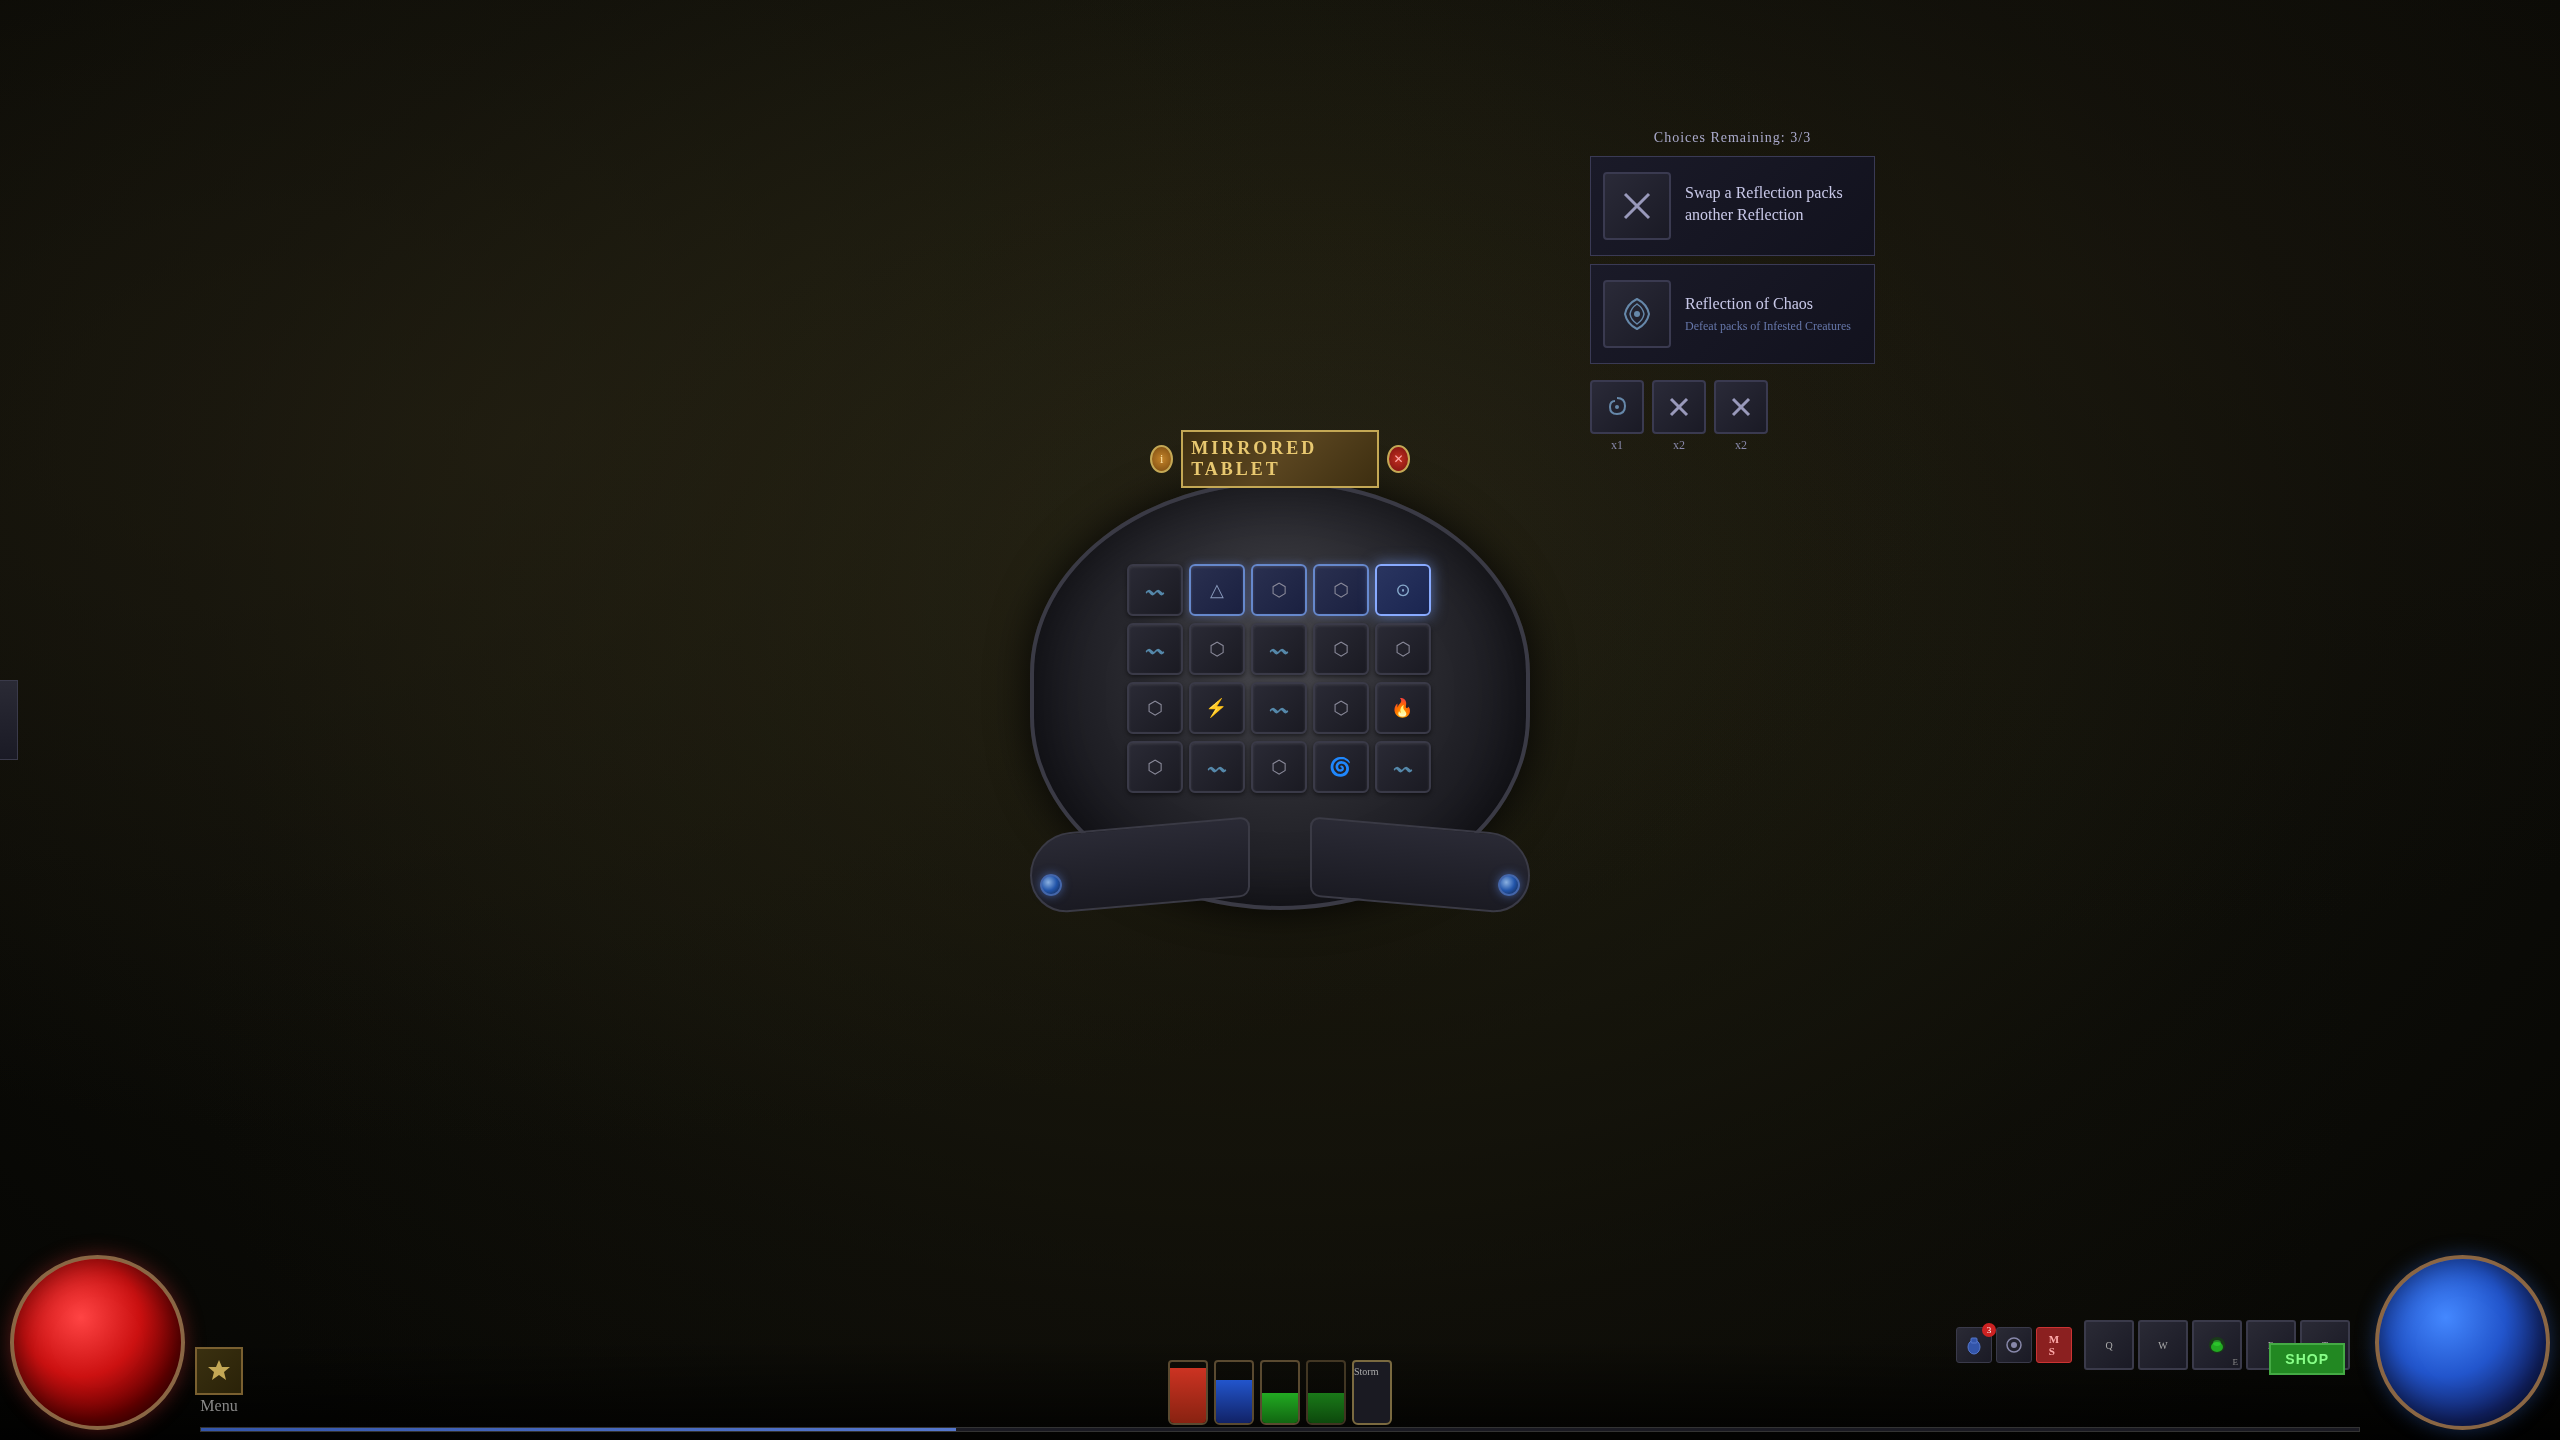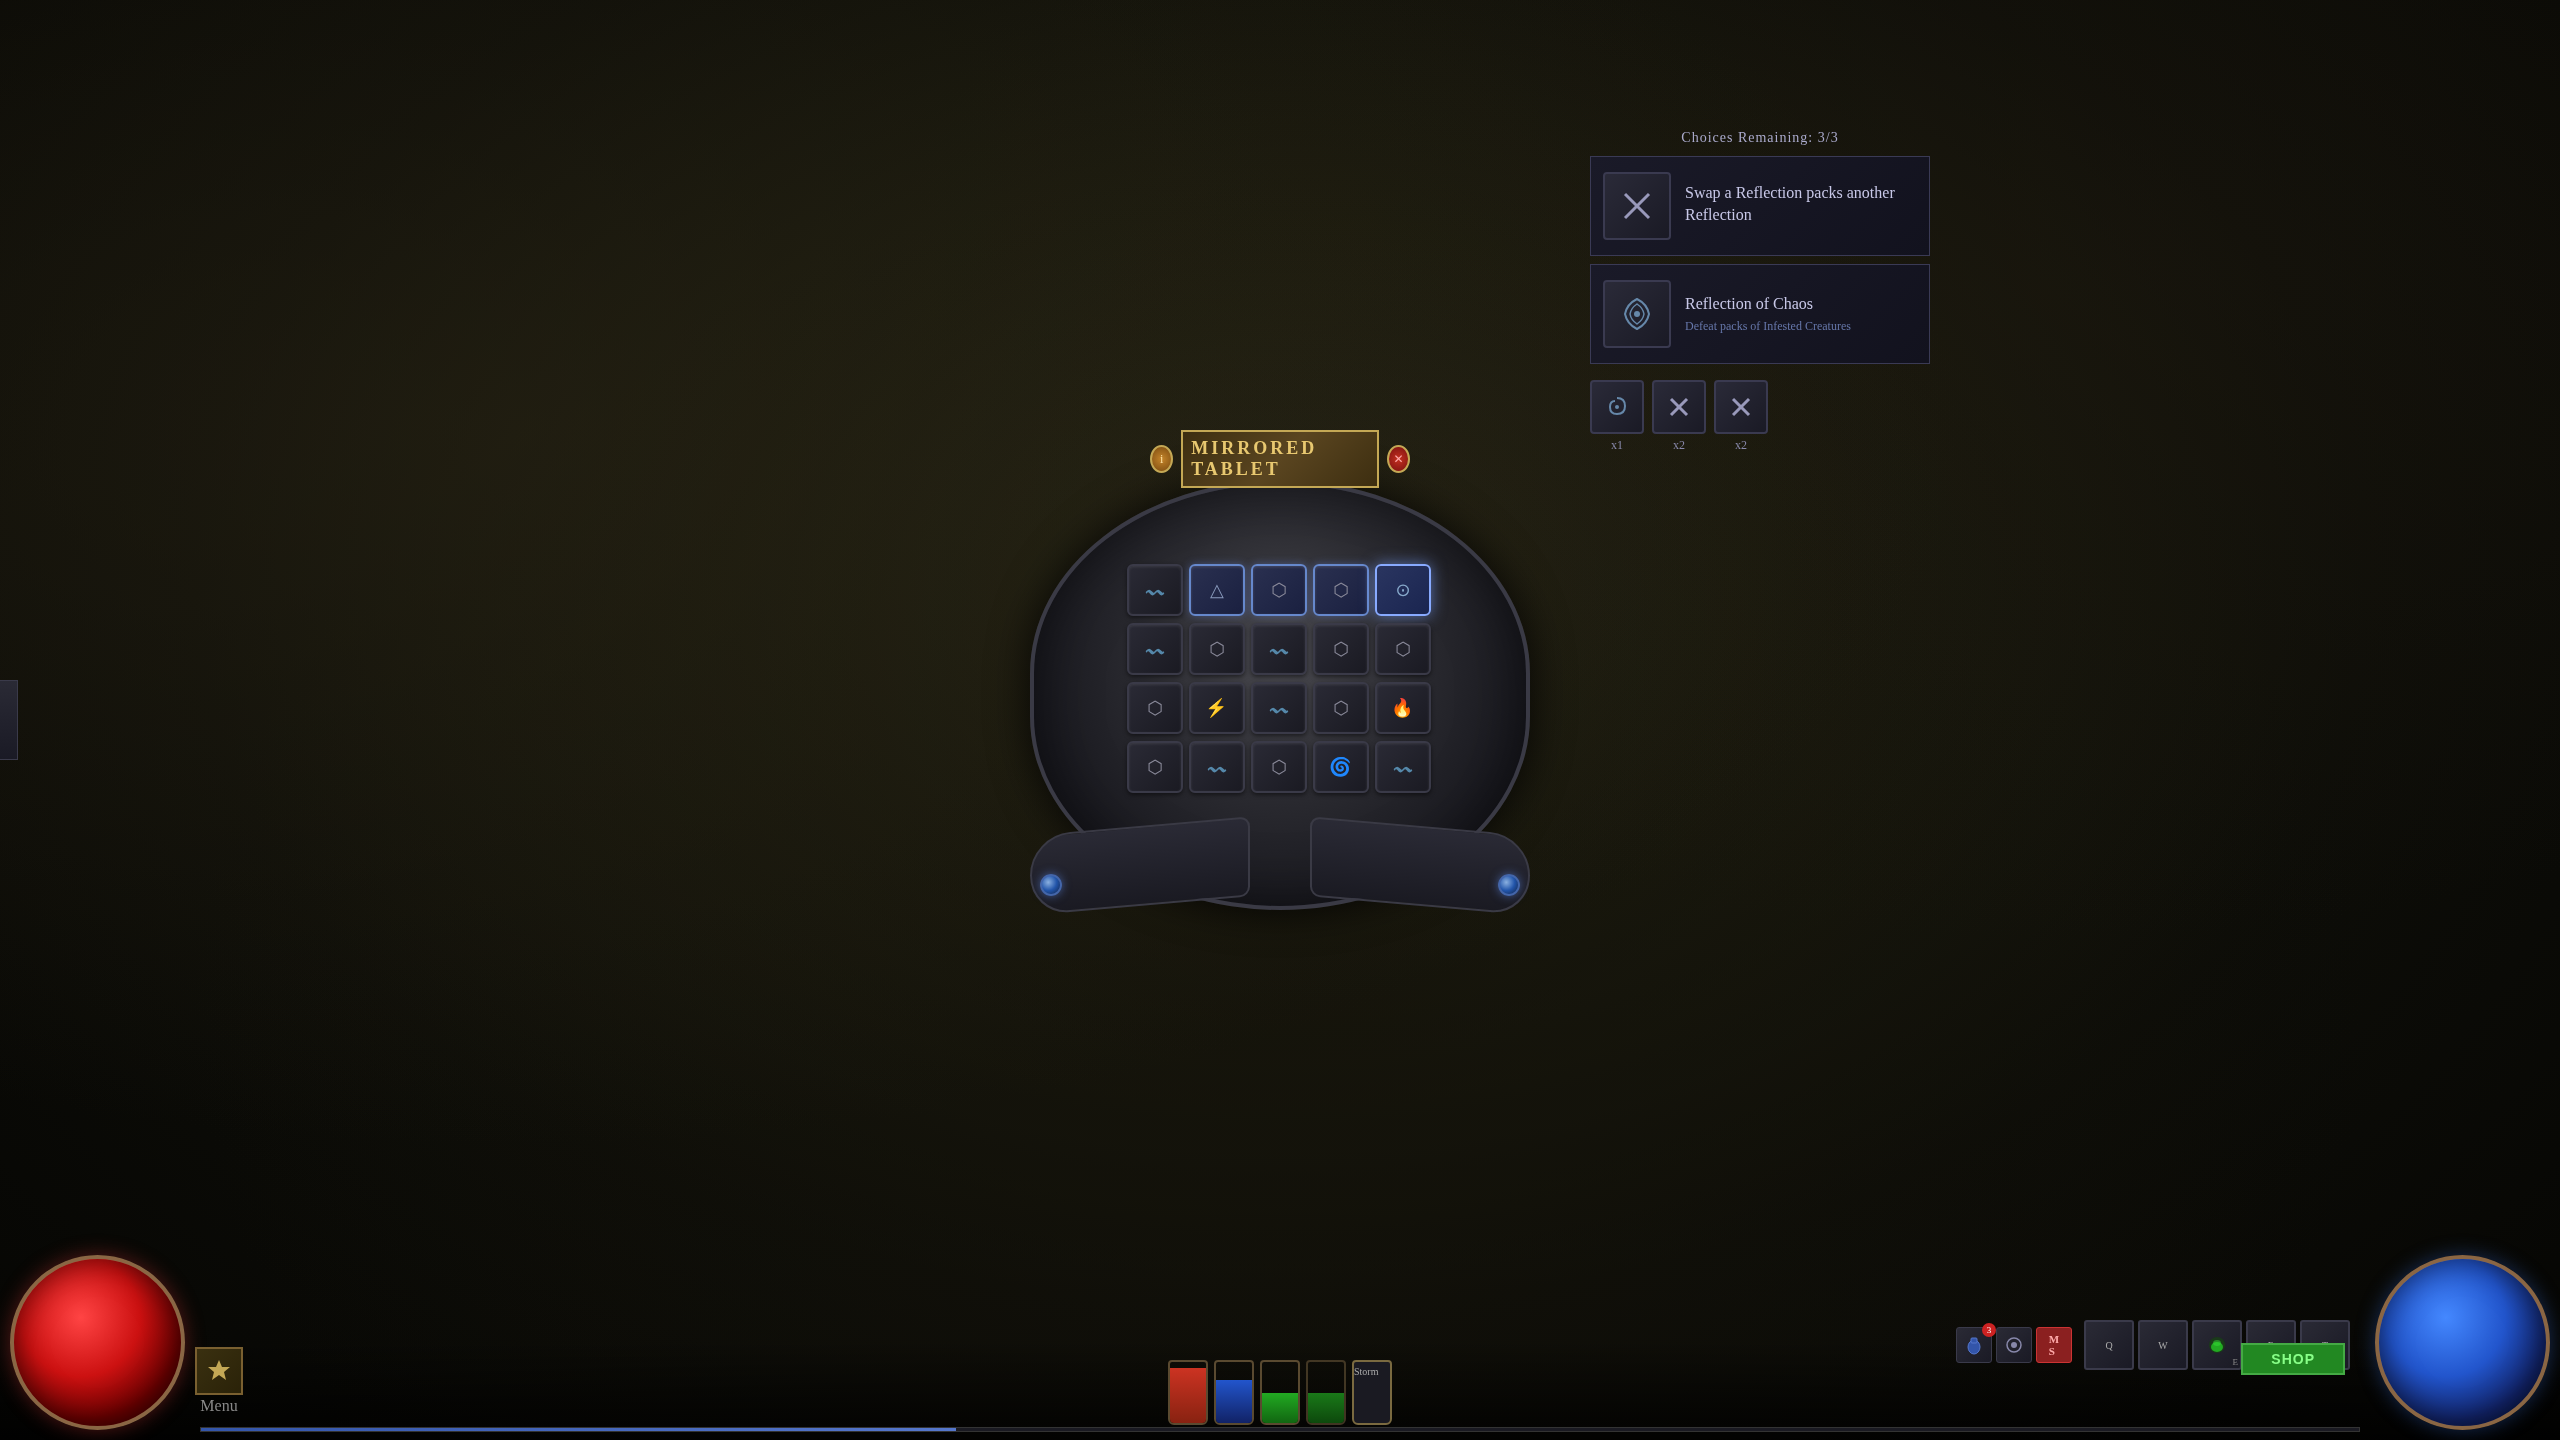--- a/index.html
+++ b/index.html
@@ -188,21 +188,21 @@
     .tile-icon.fire { color: #cc6622; }
     .tile-icon.spiral { color: #6688aa; }
     .tile-icon.triangle { color: #8899bb; }
     .tile-icon.circle { color: #88aacc; }
 
     
     .right-panel {
       position: absolute;
       left: calc(50% + 310px);
       top: 130px;
-      width: 340px;
+      width: 285px;
     }
 
     .choices-remaining {
       text-align: center;
       color: #aaaacc;
       font-size: 14px;
       margin-bottom: 10px;
       letter-spacing: 1px;
     }
 
@@ -378,21 +378,21 @@
       right: 2px;
       color: #888;
       font-size: 9px;
     }
 
     
     .shop-btn {
       background: #228822;
       border: 2px solid #44aa44;
       color: #88ff88;
-      padding: 6px 28px;
+      padding: 6px 14px;
       font-size: 14px;
       font-weight: bold;
       cursor: pointer;
       letter-spacing: 1px;
     }
 
     
     .menu-area {
       position: absolute;
       bottom: 25px;

